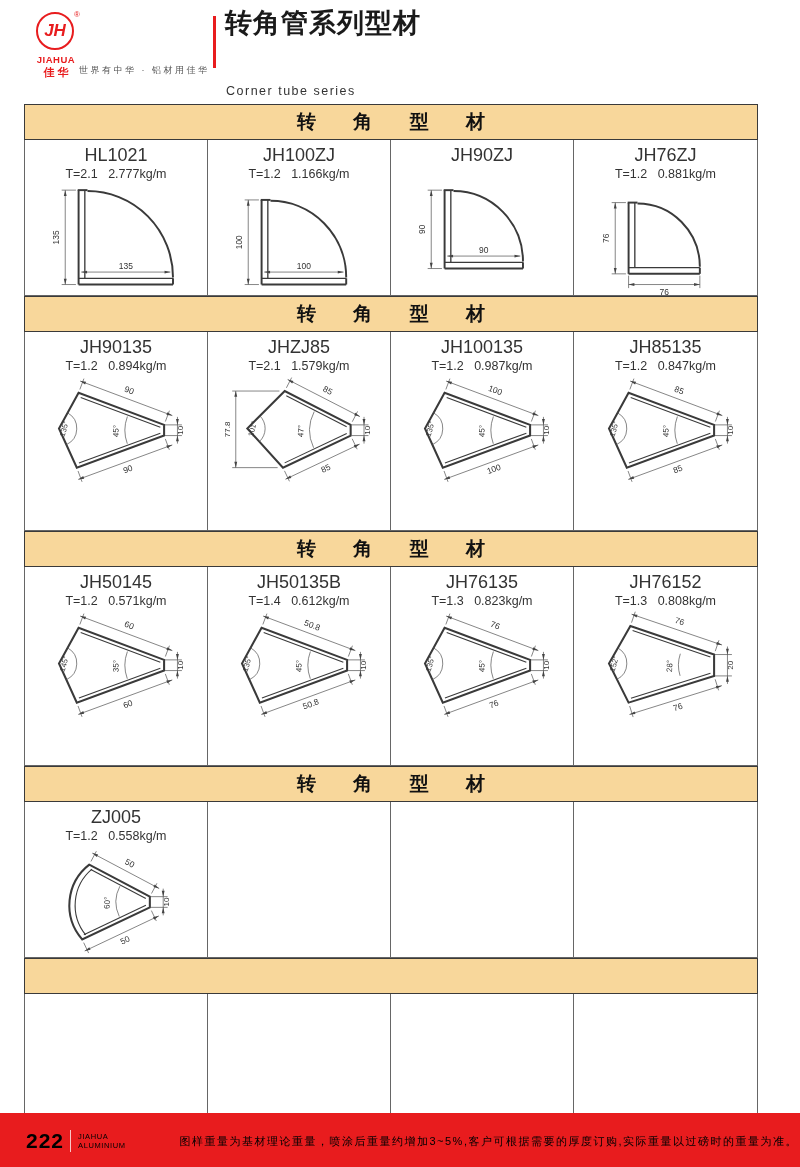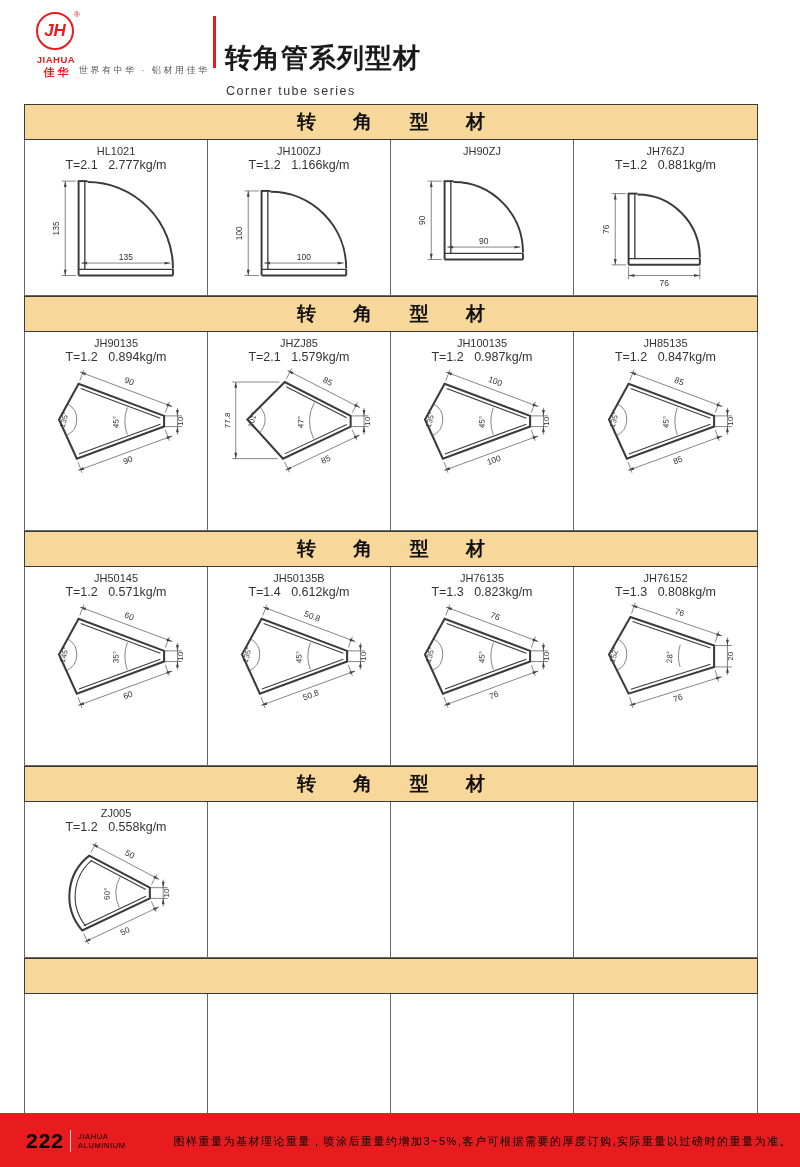--- a/index.html
+++ b/index.html
@@ -14,40 +14,40 @@
     border-radius:50%;display:flex;align-items:center;justify-content:center;}
   .emblem .mono{color:var(--red);font-weight:bold;font-style:italic;font-size:17px;}
   .emblem .reg{position:absolute;right:-8px;top:-4px;color:var(--red);font-size:8px;font-style:normal;}
   .logo-en{position:absolute;left:26px;top:54px;width:60px;text-align:center;color:var(--red);
     font-weight:bold;font-size:9.5px;letter-spacing:.5px;}
   .logo-cn{position:absolute;left:26px;top:65px;width:60px;text-align:center;color:var(--red);
     font-weight:bold;font-size:11px;}
   .company{position:absolute;left:77px;top:22px;font-size:33px;font-weight:bold;color:#222;letter-spacing:2px;}
   .tagline{position:absolute;left:79px;top:64px;font-size:9px;color:#555;letter-spacing:2.5px;}
   .vdiv{position:absolute;left:213px;top:16px;width:2.5px;height:52px;background:var(--red);}
-  .series-title{position:absolute;left:225px;top:40px;font-size:27px;font-weight:bold;color:#1a1a1a;letter-spacing:1px;}
+  .series-title{position:absolute;left:225px;top:5px;font-size:27px;font-weight:bold;color:#1a1a1a;letter-spacing:1px;}
   .series-sub{position:absolute;left:226px;top:56px;font-size:12.5px;color:#333;letter-spacing:1.5px;margin-top:28px;}
   
   .ptable{width:734px;margin-left:24px;}
   .bar{height:36px;background:var(--tan);border:1px solid #3a3a3a;display:flex;align-items:center;
     justify-content:center;font-weight:bold;font-size:19px;color:#111;letter-spacing:16px;padding-left:16px;}
   .row{display:grid;grid-template-columns:repeat(4,1fr);border:1px solid var(--grid);border-top:none;}
   .r156{height:156px;} .r160{height:199px;} .r175{height:175px;}
   .cell{position:relative;border-right:1px solid var(--grid);text-align:center;padding-top:5px;overflow:hidden;}
   .cell:last-child{border-right:none;}
-  .code{font-size:11px;color:var(--ink);}
+  .code{font-size:18px;color:var(--ink);}
   .spec{font-size:12.5px;color:var(--ink);white-space:pre;line-height:1.3;}
   .drawing{display:flex;justify-content:center;margin-top:1px;}
   
   .footbar{position:absolute;left:0;top:1113px;width:800px;height:56px;background:var(--red);
     display:flex;align-items:center;color:#000000;}
   .page-num{font-size:21px;font-weight:bold;margin-left:26px;letter-spacing:1px;}
   .fdiv{width:1px;height:22px;background:rgba(255,255,255,.75);margin:0 7px 0 6px;}
   .fbrand{font-size:7.5px;line-height:1.2;letter-spacing:.6px;}
-  .note{margin-left:auto;padding-right:8px;font-size:11px;letter-spacing:1.5px;}
+  .note{margin-left:auto;padding-right:2px;font-size:11px;letter-spacing:1.5px;}
 </style>
 </head>
 <body>
 
 <div class="brand">
   <div class="emblem">
     <span class="mono">JH</span>
     <span class="reg">®</span>
   </div>
   <div class="logo-en">JIAHUA</div>

